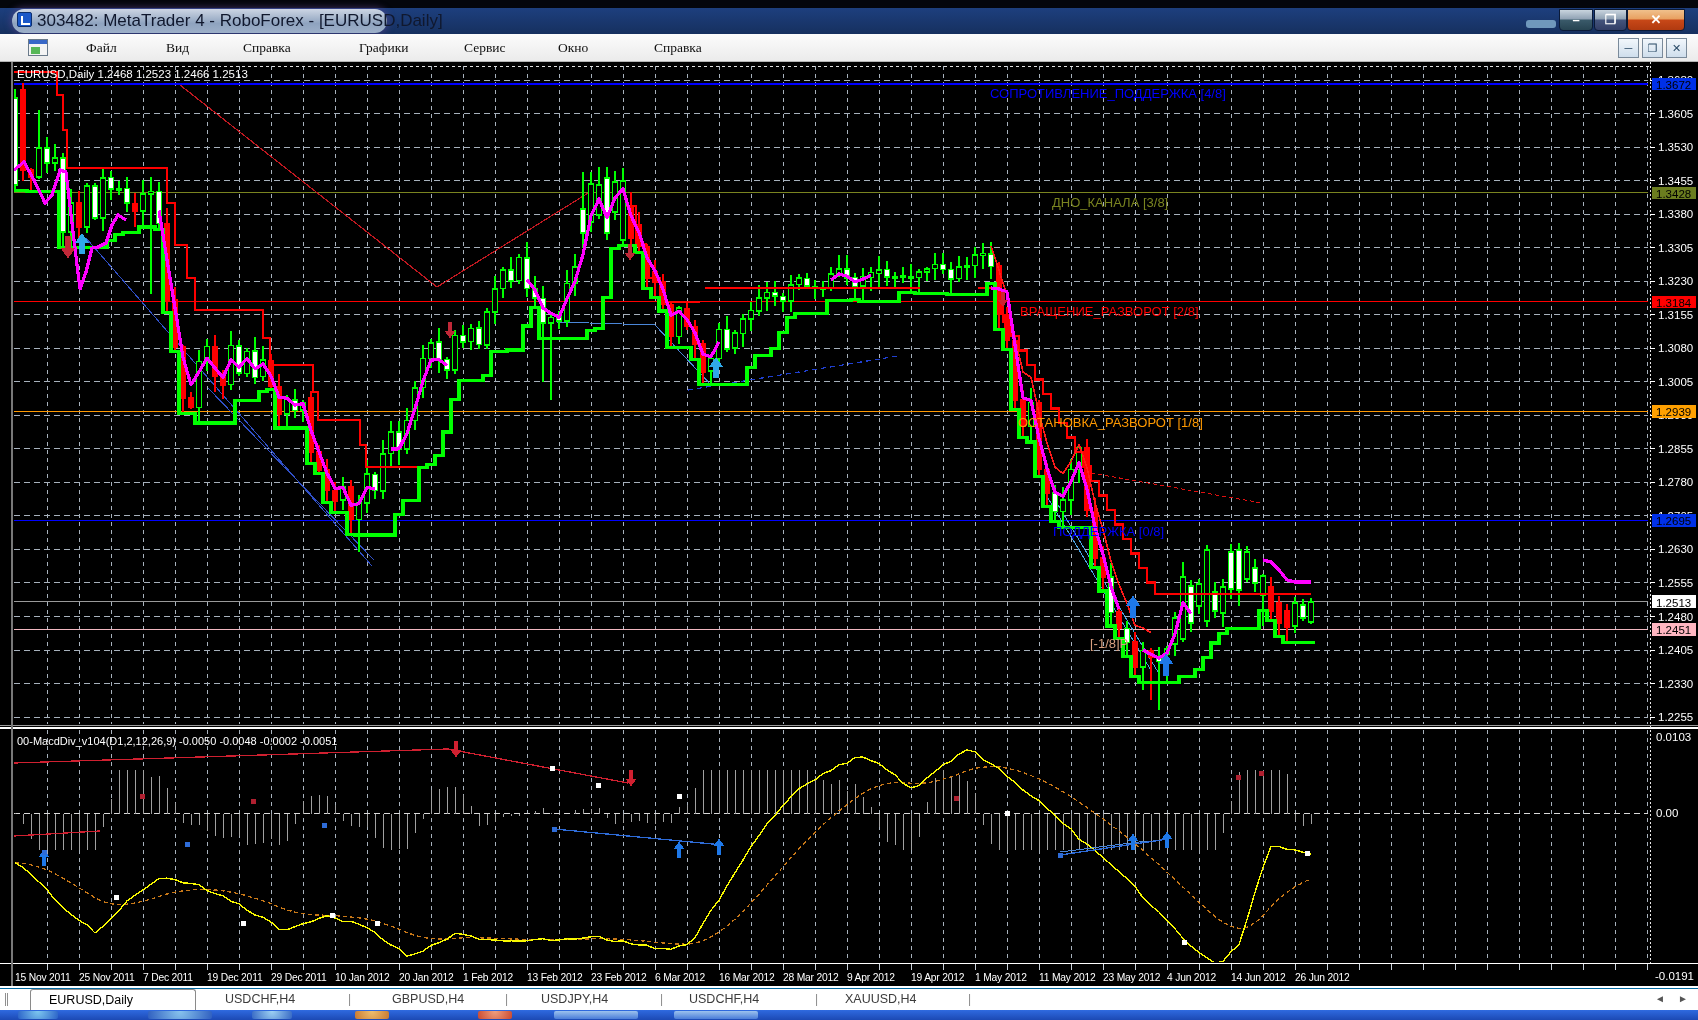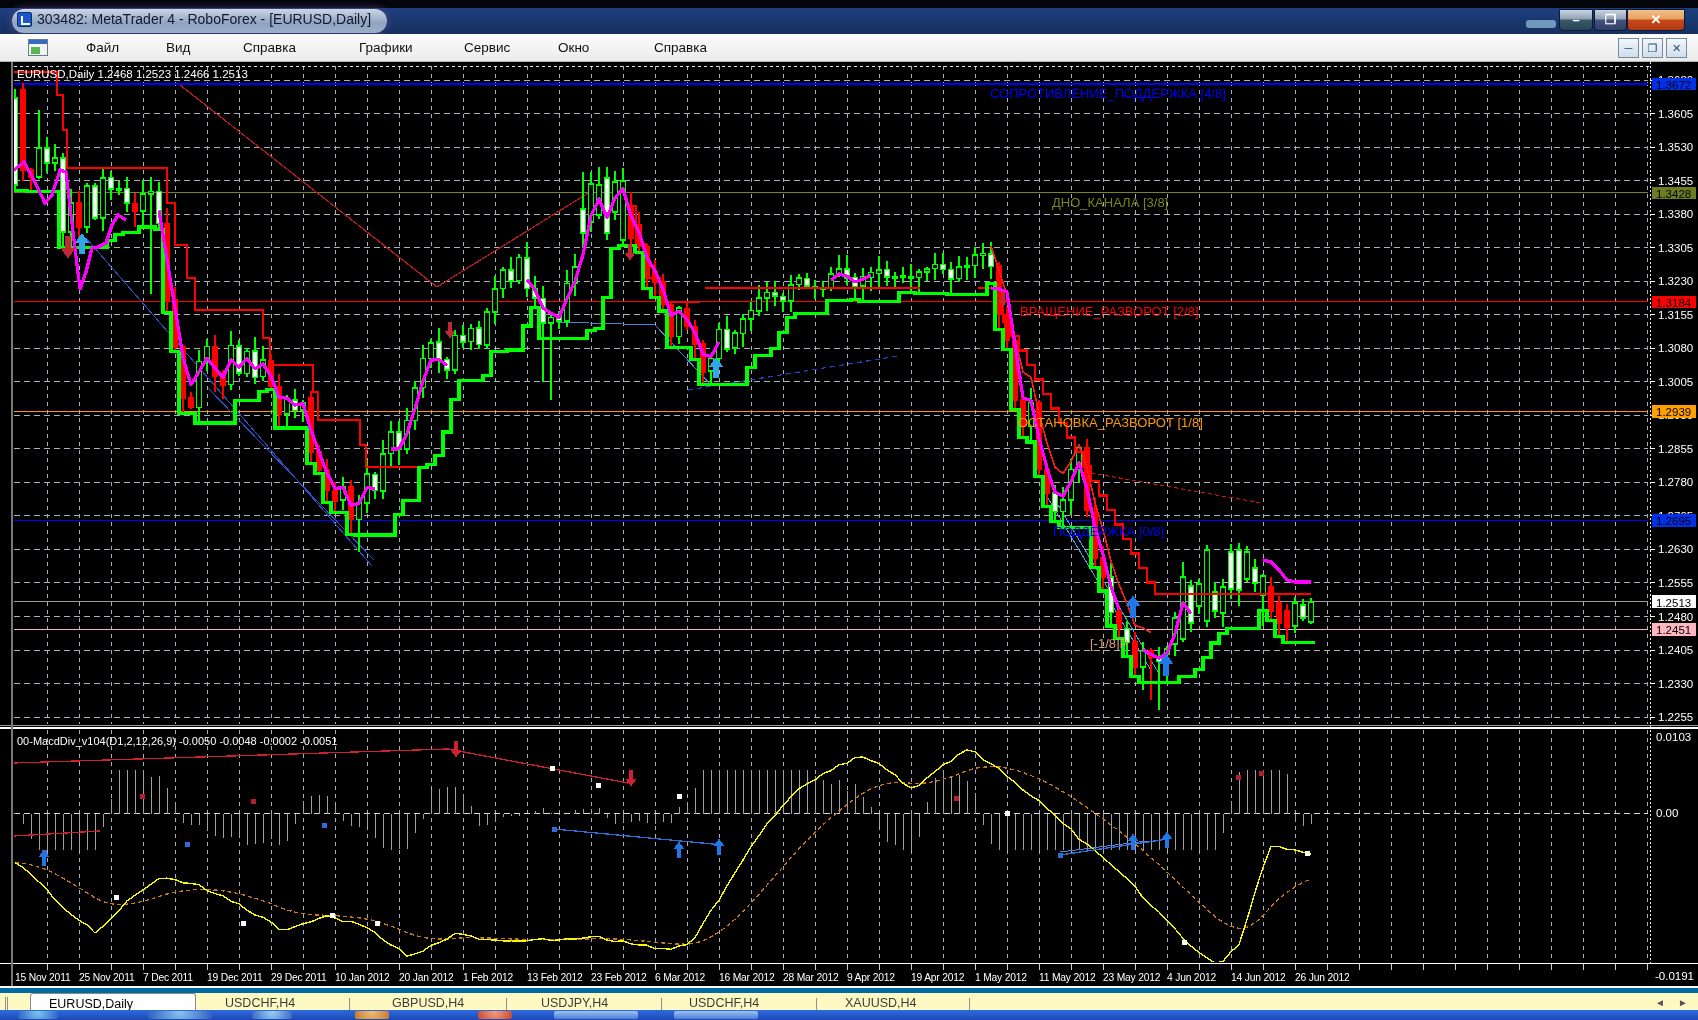--- a/index.html
+++ b/index.html
@@ -3,42 +3,42 @@
 <style>
 * { margin:0; padding:0; box-sizing:border-box; }
 body { width:1698px; height:1020px; overflow:hidden; background:#000;
   font-family:"Liberation Sans", sans-serif; position:relative; }
 #titletop { position:absolute; left:0; top:0; width:1698px; height:8px; background:#04060c; }
 #titlebar { position:absolute; left:0; top:8px; width:1698px; height:26px;
   background:linear-gradient(#1d3f7e,#16305f); }
 #titlebar .glass { position:absolute; left:12px; top:1px; width:375px; height:24px;
   border-radius:12px; background:linear-gradient(#cdd6e4,#8fa3bf 60%,#9db0c9);
   box-shadow:0 0 6px 2px rgba(90,70,140,0.55); }
-#titlebar .ttl { position:absolute; left:37px; top:3px; font-size:14px; color:#10182e; }
+#titlebar .ttl { position:absolute; left:37px; top:3px; font-size:17px; color:#10182e; }
 #mticon { position:absolute; left:17px; top:4px; width:15px; height:15px; background:#1a57c8;
   border:1px solid #0c2f70; border-radius:2px; }
 #mticon:before { content:""; position:absolute; left:3px; top:3px; width:7px; height:7px;
   border-left:2px solid #fff; border-bottom:2px solid #fff; }
 .teal1 { position:absolute; border-radius:3px; }
 .wbtn { position:absolute; top:1px; height:22px; border:1px solid #0a1a38; border-radius:0 0 4px 4px; }
 .wbtn span { display:block; text-align:center; font-size:13px; line-height:20px; color:#fff; font-weight:bold; }
 #bmin  { left:1559px; width:34px; background:linear-gradient(#c9d4de,#90a2b4 45%,#3a5a6a 50%,#274452); }
 #bmax  { left:1594px; width:33px; background:linear-gradient(#c9d4de,#90a2b4 45%,#44547c 50%,#323e66); }
 #bclose{ left:1627px; width:58px; background:linear-gradient(#f0c08c,#e8a060 45%,#c84818 50%,#b03a10); }
 #menubar { position:absolute; left:0; top:34px; width:1698px; height:28px;
   background:linear-gradient(#fcfcfc,#ebebeb); border-bottom:1px solid #b4b4b4; }
-.mi { position:absolute; top:6px; font-size:13.5px; color:#101010; }
+.mi { position:absolute; top:6px; font-size:13.5px; color:#101010;font-family:Liberation Serif, serif; }
 #mdicon { position:absolute; left:28px; top:5px; width:20px; height:17px;
   background:#f4f4f4; border:1px solid #6a7a8a; }
 #mdicon:before { content:""; position:absolute; left:0; top:0; width:18px; height:4px; background:#3868c8; }
 #mdicon:after { content:""; position:absolute; left:2px; top:7px; width:9px; height:7px; background:#58b858; }
 .mdib { position:absolute; top:4px; width:21px; height:20px; background:linear-gradient(#f2f7fc,#cfdeec);
   border:1px solid #7a8a9a; color:#2a4a66; font-size:11px; text-align:center; line-height:18px; }
 #tabbar { position:absolute; left:0; top:988px; width:1698px; height:22px;
-  background:#fef9c3; border-top:5px solid #0369a1; }
+  background:#ffffff; border-top:1px solid #0369a1; }
 #tabbar .at { position:absolute; left:30px; top:0px; width:166px; height:21px; background:#ffffff;
   border:1px solid #8a8a8a; border-bottom:none; border-radius:3px 3px 0 0; 
   font-size:12.5px; color:#000; text-align:left; padding-left:18px; line-height:20px; box-sizing:border-box; }
 .tb { position:absolute; top:3px; font-size:12.5px; color:#3c3c3c; }
 .sep { position:absolute; top:3px; font-size:12px; color:#8a8a8a; }
 #tgrip { position:absolute; left:5px; top:4px; width:3px; height:13px; border-left:1px solid #909090; border-right:1px solid #909090; }
 .tarr { position:absolute; top:4px; font-size:10px; color:#555; }
 #taskbar { position:absolute; left:0; top:1010px; width:1698px; height:10px;
   background:linear-gradient(#2f6ae0,#1c49b4); }
 .tkb { position:absolute; top:1px; height:8px; border-radius:2px; }

